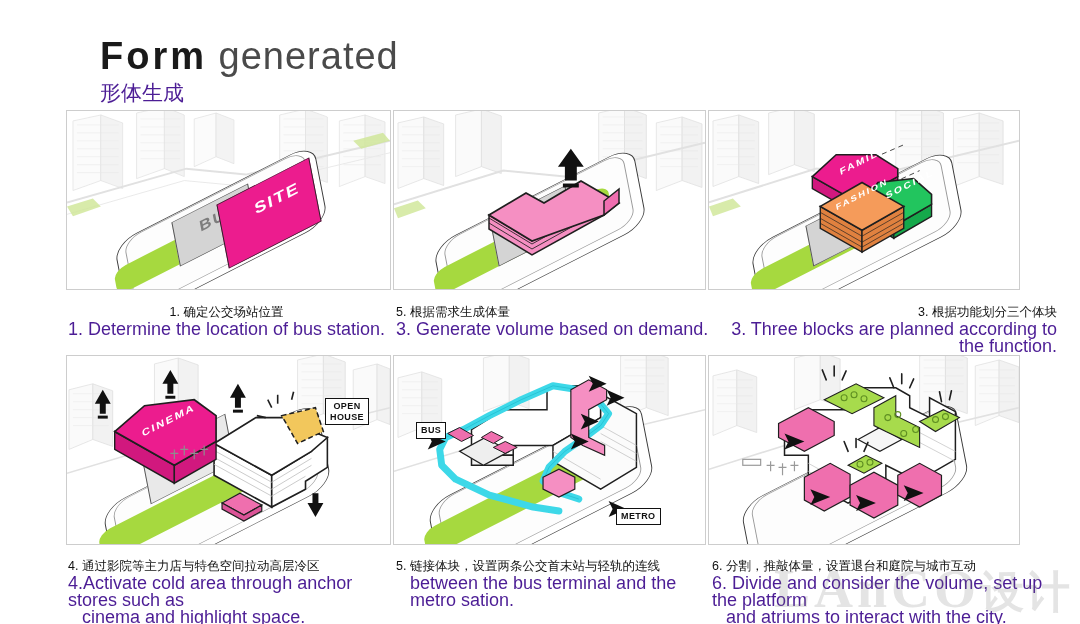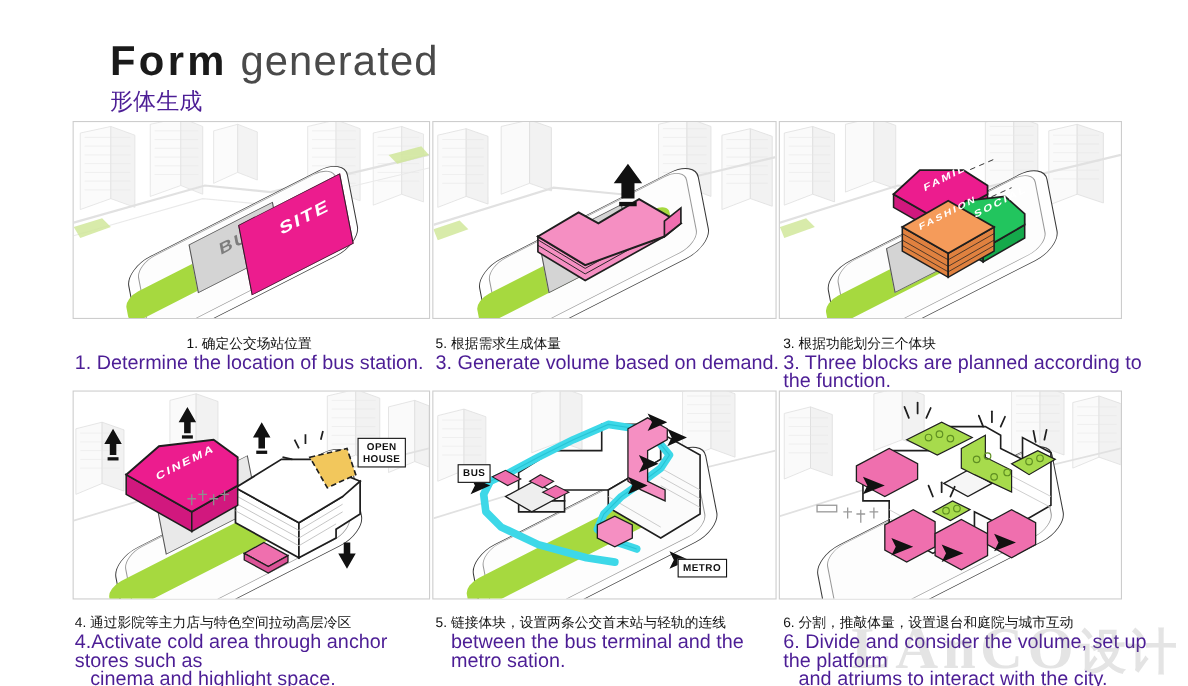--- a/index.html
+++ b/index.html
@@ -336,21 +336,21 @@
         </g>
         <path d="M112 96 L154 72 L196 96 L154 120 Z" fill="#F59B5A" stroke="#1f1f1f" stroke-width="1.6"></path>
       </g>
     </svg>
 
     <div class="iso-label" style="left:130px; top:56px; font-size:11px; transform:rotate(-27deg) skewX(-16deg) scaleY(.78);">FAMILY</div>
     <div class="iso-label" style="left:176px; top:80px; font-size:11px; transform:rotate(-27deg) skewX(-16deg) scaleY(.78);">SOCIAL</div>
     <div class="iso-label" style="left:126px; top:92px; font-size:10px; transform:rotate(-27deg) skewX(-16deg) scaleY(.78);">FASHION</div>
   </div>
 </div>
-<div class="caption" style="left:712px; top:304px; width:345px;">
+<div class="caption" style="left:712px; top:304px; width:345px;text-align:right;">
   <div class="cap-cn">3. 根据功能划分三个体块</div>
   <div class="cap-en">3. Three blocks are planned according to the function.</div>
 </div>
 
 <div class="panel" style="left:66px; top:355px; width:325px; height:190px;">
   <div class="scene">
     <svg class="city" viewBox="0 0 325 190" preserveAspectRatio="none">
       <g stroke="#d7d7d7" stroke-width="0.7" fill="#fafafa">
         <path d="M2 34 L26 28 L26 84 L2 94 Z"></path>
           <path d="M26 28 L46 35 L46 91 L26 84 Z" fill="#f0f0f0"></path>

